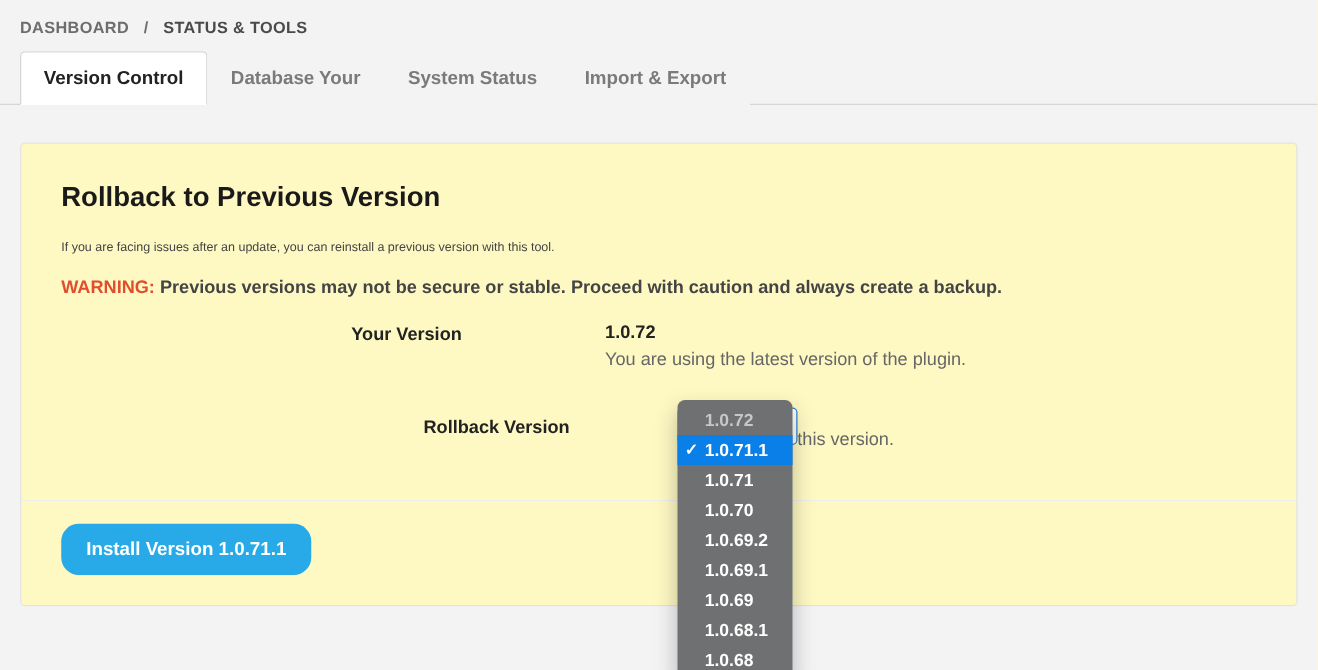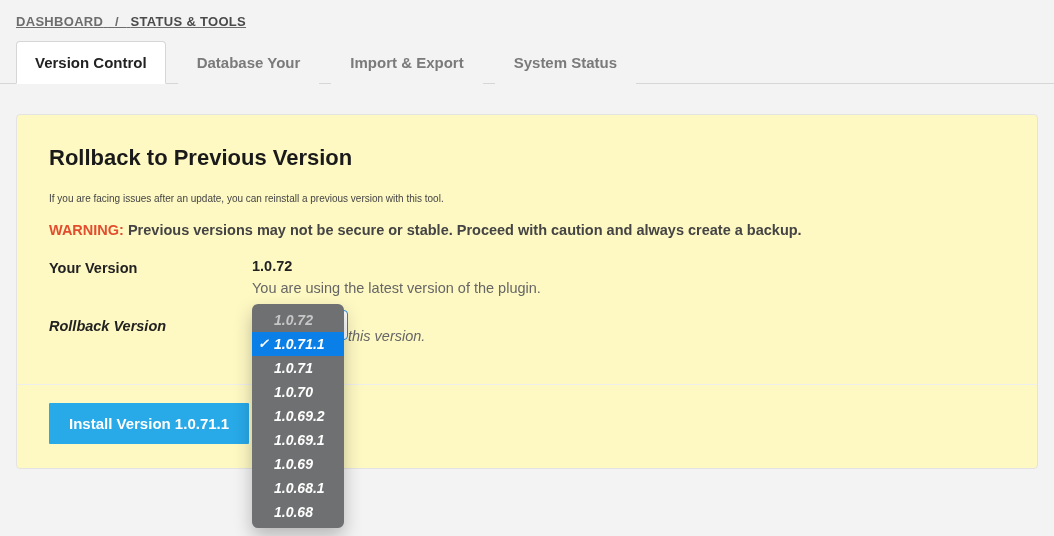--- a/index.html
+++ b/index.html
@@ -11,30 +11,28 @@
     overflow: hidden;
     color: #222;
   }
 
   .breadcrumb {
     padding: 14px 16px 12px 16px;
     font-size: 13px;
     font-weight: 700;
     letter-spacing: 0.3px;
     color: #6d6d6d;
-    text-decoration: underline;
   }
   .breadcrumb .crumb-link { color: #6d6d6d; text-decoration: none; cursor: pointer; }
   .breadcrumb .crumb-current { color: #4a4a4a; }
 
   .tabs {
     display: flex;
     padding: 0 16px;
     border-bottom: 1px solid #d6d6d6;
-    gap: 12px;
   }
   .tab {
     padding: 12px 18px;
     font-size: 15px;
     font-weight: 600;
     color: #7a7a7a;
     background: #f3f3f4;
     border: 1px solid transparent;
     border-bottom: none;
     cursor: pointer;
@@ -80,20 +78,21 @@
     font-size: 14.5px;
     margin-bottom: 20px;
   }
   .warning-prefix { color: #e24d2d; font-weight: 700; }
   .warning-text { color: #444; font-weight: 700; }
 
   .row {
     display: flex;
     align-items: flex-start;
     margin-bottom: 14px;
+    justify-content: center;
   }
   .row-label {
     width: 203px;
     font-size: 14.5px;
     font-weight: 700;
     color: #222;
     padding-top: 2px;
   }
   .row-content {
     font-size: 14.5px;
@@ -101,21 +100,21 @@
   }
   .row-content .ver-value {
     font-weight: 700;
     color: #222;
     display: block;
     margin-bottom: 6px;
   }
   .row-content .ver-note {
     color: #666;
   }
-  .row2 { margin-top: 20px; font-style: italic; }
+  .row2 { margin-top: 36px; }
   .rollback-area {
     position: relative;
   }
   .rollback-note {
     color: #666;
     margin-top: 12px;
   }
 
   .dropdown-list {
     position: absolute;
@@ -154,21 +153,21 @@
   }
 
   .install-btn {
     display: inline-block;
     background: #28a9e8;
     color: #fff;
     font-size: 15px;
     font-weight: 600;
     padding: 12px 20px;
     border: none;
-    border-radius: 1px;
+    border-radius: 14px;
     cursor: pointer;
   }
 
   
   .select-ghost {
     position: absolute;
     left: 0;
     top: -6px;
     width: 96px;
     height: 30px;
@@ -183,22 +182,22 @@
 
 <div class="breadcrumb">
   <a class="crumb-link">DASHBOARD</a>
   <span>&nbsp;&nbsp;/&nbsp;&nbsp;</span>
   <span class="crumb-current">STATUS &amp; TOOLS</span>
 </div>
 
 <div class="tabs">
   <div class="tab active">Version Control</div>
   <div class="tab">Database Your</div>
+  <div class="tab">System Status</div>
   <div class="tab">Import &amp; Export</div>
-  <div class="tab">System Status</div>
 </div>
 
 <div class="panel">
   <div class="panel-body">
     <h2 class="section-title">Rollback to Previous Version</h2>
 
     <p class="intro">If you are facing issues after an update, you can reinstall a previous version with this tool.</p>
 
     <p class="warning-line">
       <span class="warning-prefix">WARNING:</span><span class="warning-text"> Previous versions may not be secure or stable. Proceed with caution and always create a backup.</span>

